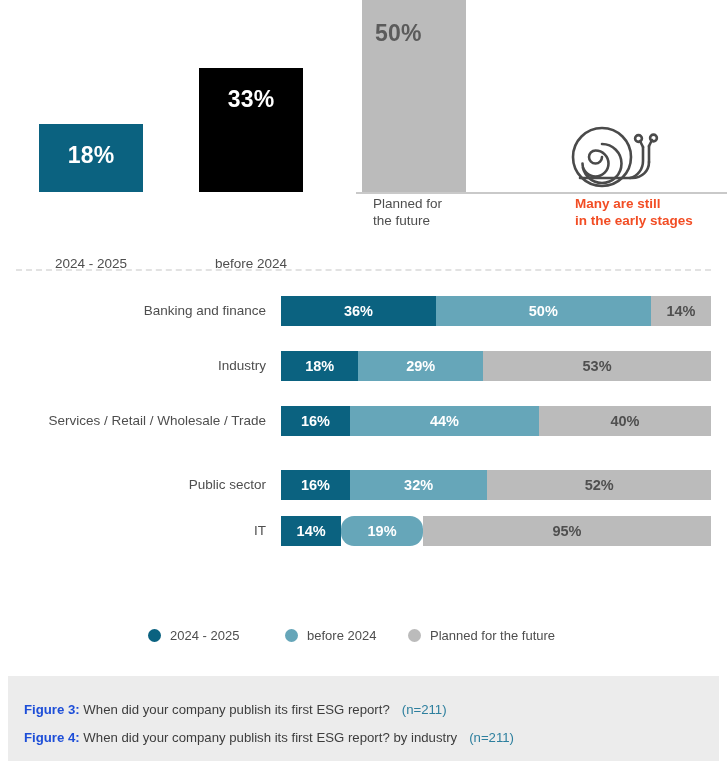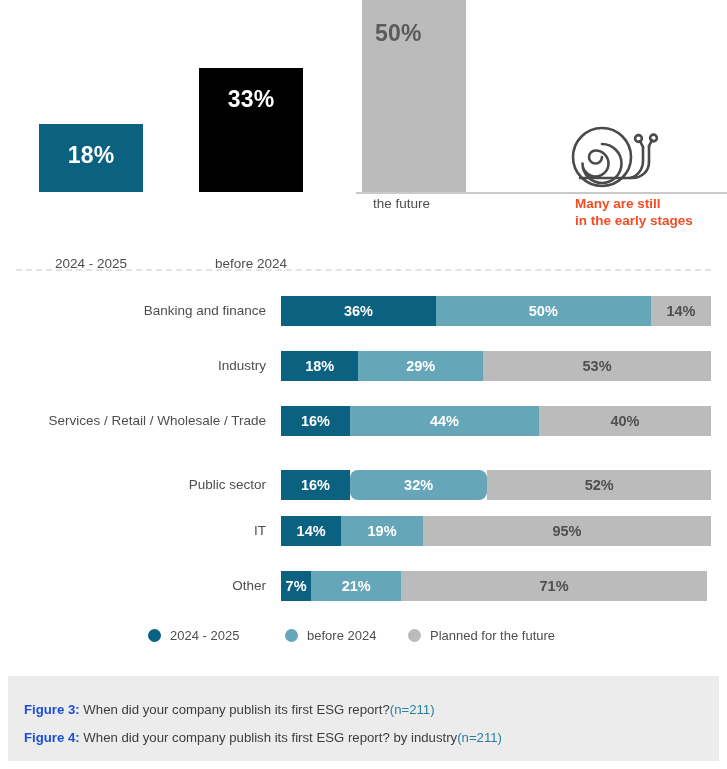--- a/index.html
+++ b/index.html
@@ -165,21 +165,21 @@
     background: #ececec;
   }
   .cap {
     position: absolute;
     left: 16px;
     font-size: 13.2px;
     color: #3d3d3d;
     white-space: nowrap;
   }
   .cap strong { font-weight: bold; color: #1d4ed8; }
-  .cap .n { color: #2d7f9e; }
+  .cap .n { color: #2d7f9e; margin-left: 12px; }
 </style>
 </head>
 <body>
 
 <div id="top-chart">
 
   <div id="baseline"></div>
 
   <div class="col-group" style="left:39px; width:160px; height:132px;">
     <div class="col-bar" style="left:0; height:68px; background:#0b6280;">
@@ -197,20 +197,21 @@
     <div class="col-label" style="left:-28px;">
       <div>before 2024</div>
     </div>
   </div>
 
   <div class="col-group" style="left:362px; width:160px; height:192px;">
     <div class="col-bar" style="left:0; height:192px; background:#bbbbbb;">
       <div class="col-value dark" style="top:20px; text-align:left; left:13px;">50%</div>
     </div>
     <div class="col-label" style="left:11px; width:160px; text-align:left;">
+      <div>Planned for</div>
       <div>the future</div>
     </div>
   </div>
 
   <div id="snail-wrap">
     <svg width="96" height="76" viewBox="0 0 96 76" fill="none" stroke="#4a4a4a" stroke-width="2.6" stroke-linecap="round" stroke-linejoin="round">
 
       <circle cx="36" cy="41" r="29"></circle>
 
       <path d="M36 41 a6.5 6.5 0 1 1 -6.5 -6.5 a13 13 0 1 1 -13 13 a19.5 19.5 0 1 0 19.5 -19.5"></path>
@@ -262,42 +263,34 @@
       <div class="sseg s1" style="left:0%; width:16%;">16%</div>
       <div class="sseg s2" style="left:16%; width:44%;">44%</div>
       <div class="sseg s3" style="left:60%; width:40%;">40%</div>
     </div>
   </div>
 
   <div class="srow" style="top:174px;">
     <div class="srow-label">Public sector</div>
     <div class="strack">
       <div class="sseg s1" style="left:0%; width:16%;">16%</div>
-      <div class="sseg s2" style="left:16%; width:32%;border-radius:8px;">32%</div>
+      <div class="sseg s2" style="left:16%; width:32%;">32%</div>
       <div class="sseg s3" style="left:48%; width:52%;">52%</div>
     </div>
   </div>
 
   <div class="srow" style="top:220px;">
     <div class="srow-label">IT</div>
     <div class="strack">
       <div class="sseg s1" style="left:0%; width:14%;">14%</div>
-      <div class="sseg s2" style="left:14%; width:19%;">19%</div>
+      <div class="sseg s2" style="left:14%; width:19%;border-radius:13px;">19%</div>
       <div class="sseg s3" style="left:33%; width:67%;">95%</div>
     </div>
   </div>
 
-  <div class="srow" style="top:275px;">
-    <div class="srow-label">Other</div>
-    <div class="strack">
-      <div class="sseg s1" style="left:0%; width:7%;">7%</div>
-      <div class="sseg s2" style="left:7%; width:21%;">21%</div>
-      <div class="sseg s3" style="left:28%; width:71%;">71%</div>
-    </div>
-  </div>
 </div>
 
 <div id="legend">
   <div class="legend-item" style="left:148px;">
     <span class="legend-dot" style="background:#0b6280;"></span>
     <span>2024 - 2025</span>
   </div>
   <div class="legend-item" style="left:285px;">
     <span class="legend-dot" style="background:#66a6b9;"></span>
     <span>before 2024</span>

